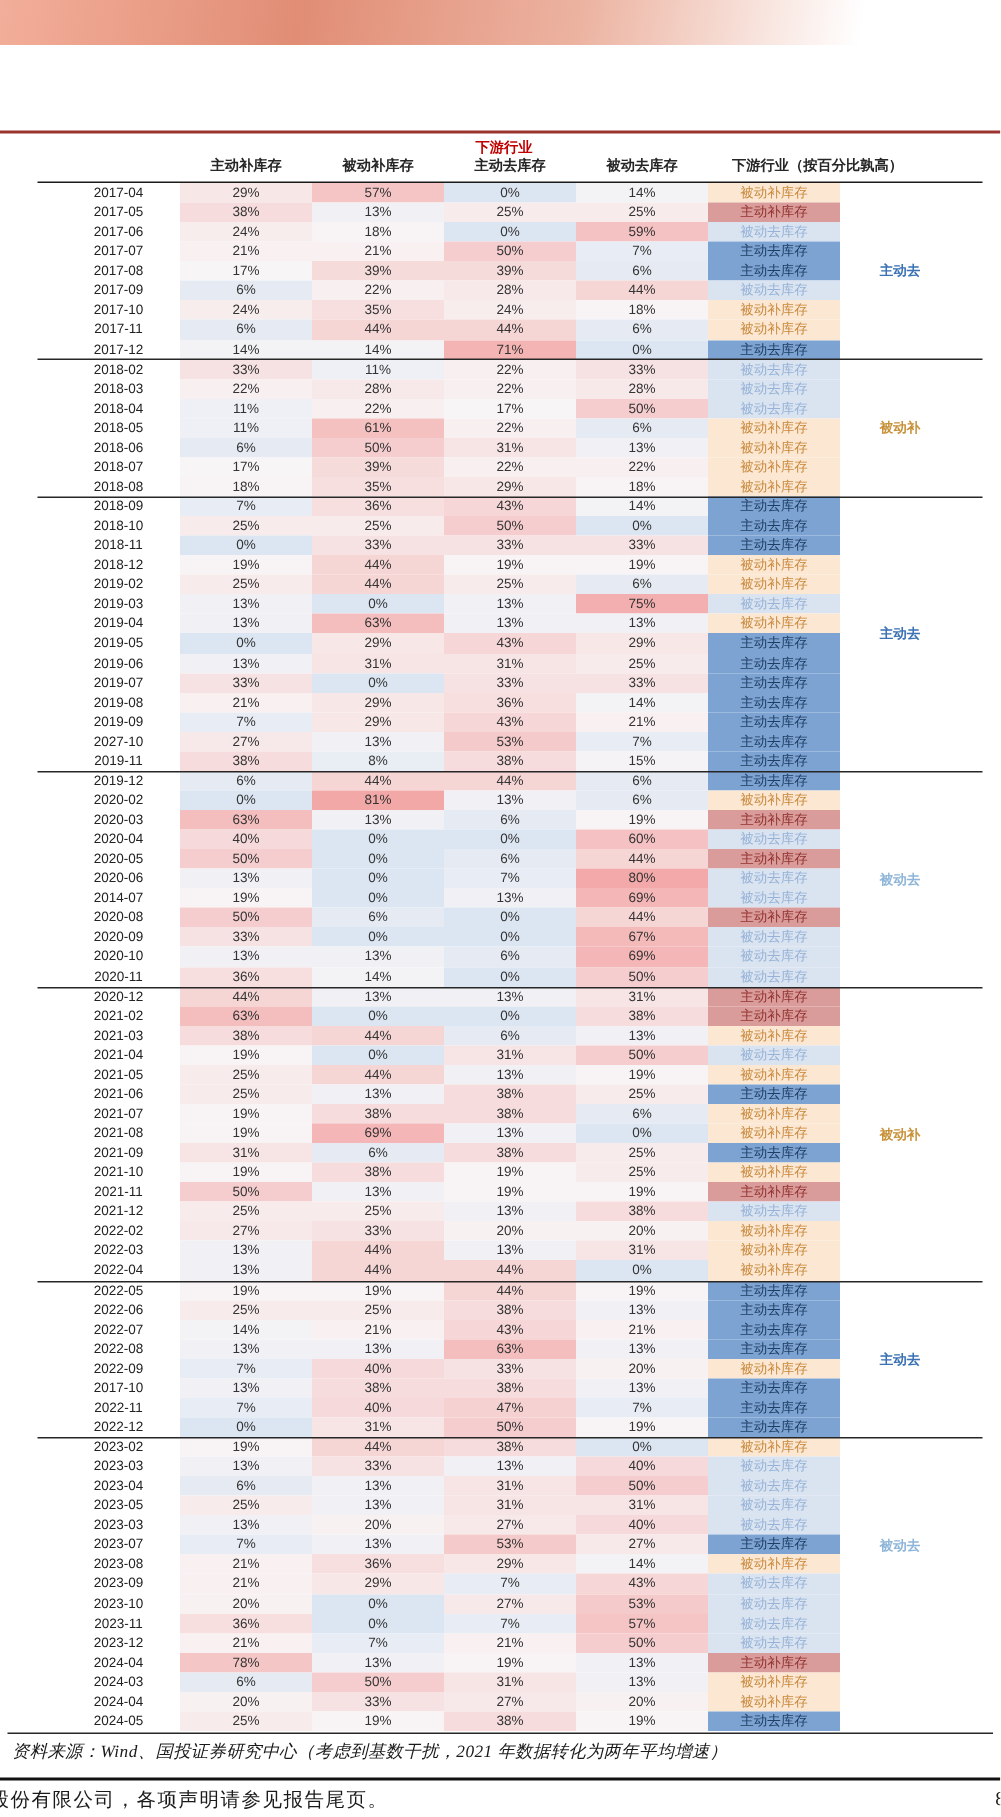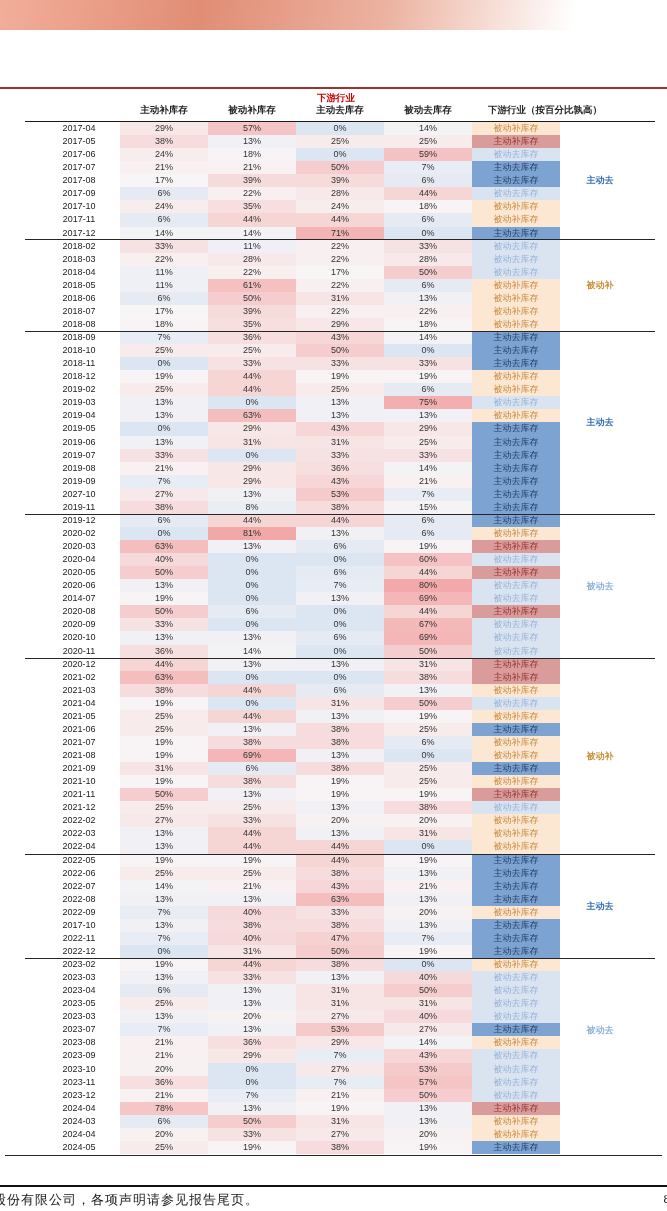--- a/index.html
+++ b/index.html
@@ -696,16 +696,17 @@
         <div class="side-label" style="top: 156.912px; color: rgb(200, 146, 59);">被动补</div>
         <div class="side-label" style="top: 294.21px; color: rgb(58, 114, 180);">主动去</div>
         <div class="side-label" style="top: 457.66px; color: rgb(143, 182, 216);">被动去</div>
         <div class="side-label" style="top: 627.648px; color: rgb(200, 146, 59);">被动补</div>
         <div class="side-label" style="top: 778.022px; color: rgb(58, 114, 180);">主动去</div>
         <div class="side-label" style="top: 902.244px; color: rgb(143, 182, 216);">被动去</div>
       </div>
   </div>
 
   <div class="tbl-bottom-line"></div>
+  <div class="source-note">资料来源：Wind、国投证券研究中心（考虑到基数干扰，2021 年数据转化为两年平均增速）</div>
   <div class="footer-rule"></div>
   <div class="disclaimer">股份有限公司，各项声明请参见报告尾页。</div>
   <div class="page-num">8</div>
 </div>
 
 </body></html>

